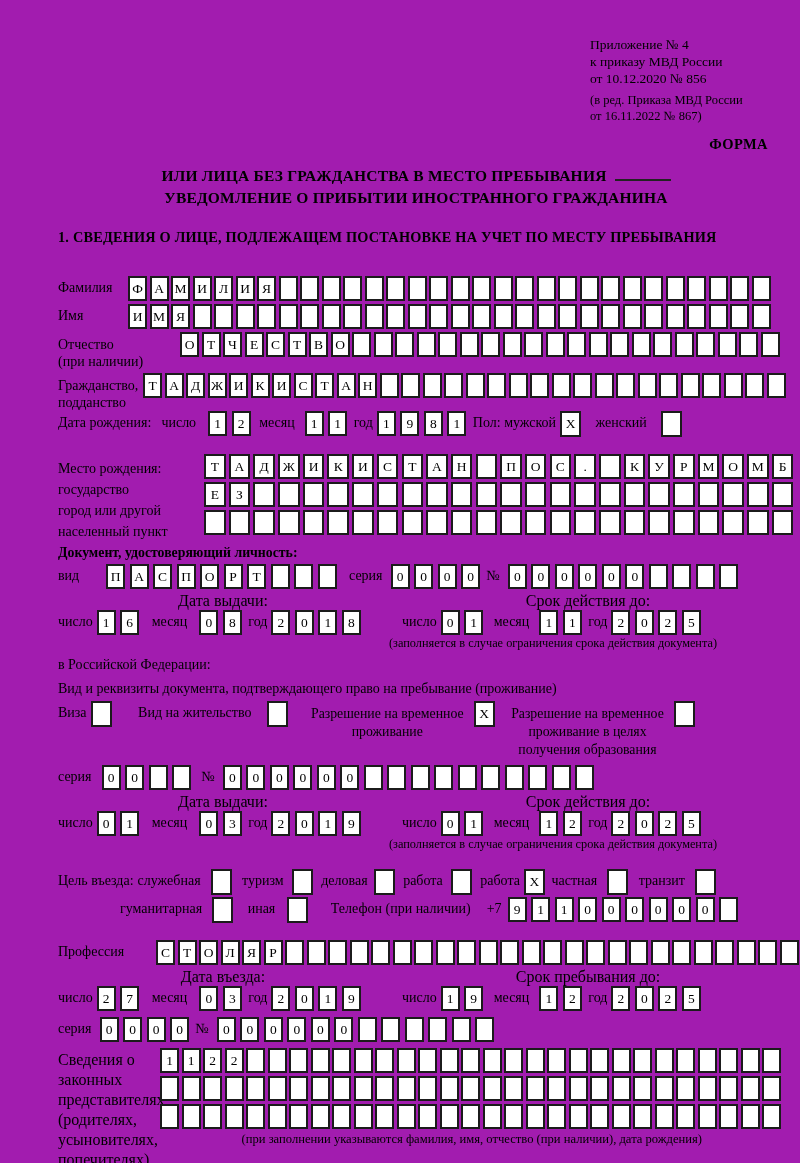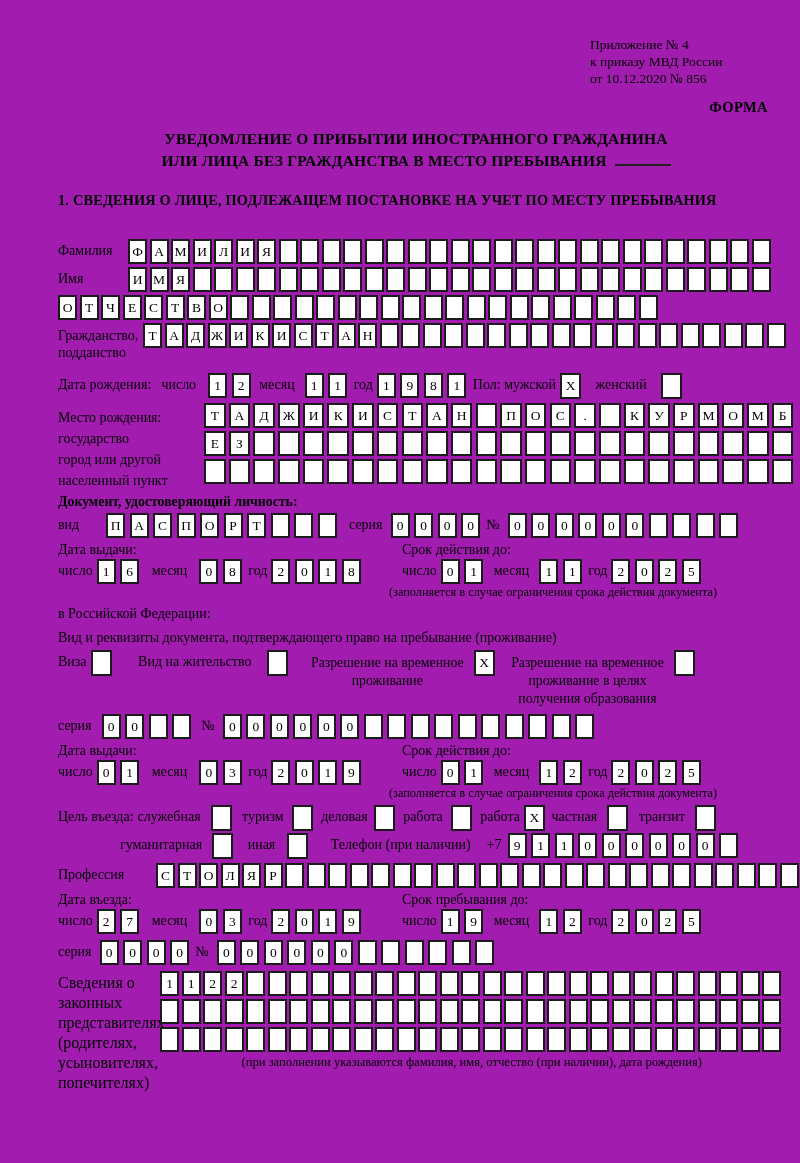--- a/index.html
+++ b/index.html
@@ -23,56 +23,60 @@
   .cell { flex:none; width:19px; height:25px; border:2px solid #1b1b1b; margin-right:2.5px;
           display:flex; align-items:center; justify-content:center; font-size:13.5px; background:#fff; }
   .wide .cell { width:21.5px; margin-right:3.2px; }
   .sp .cell { margin-right:4.5px; }
   .checkbox .cell { width:21px; height:26px; }
   .mb3 { margin-bottom:3px; }
 
   .w70{width:70px} .w122{width:122px} .w85{width:85px} .w48{width:48px} .w98{width:98px} .w190{width:196px}
   .ml2{margin-left:2px} .ml4{margin-left:4px} .ml6{margin-left:6px} .ml8{margin-left:8px} .ml10{margin-left:10px}
   .ml12{margin-left:12px} .ml14{margin-left:14px} .ml16{margin-left:16px} .ml20{margin-left:20px} .ml24{margin-left:24px}
-  .mt2{margin-top:2px} .mt3{margin-top:3px} .mt4{margin-top:4px} .mt6{margin-top:6px} .mt12{margin-top:12px} .mt22{margin-top:30px}
+  .mt2{margin-top:2px} .mt3{margin-top:3px} .mt4{margin-top:17px} .mt6{margin-top:6px} .mt12{} .mt22{margin-top:30px}
 
   .bp-labels { flex:none; width:146px; padding-top:4px; line-height:21px; }
   .center-heading { font-weight:bold; font-size:13.8px; margin-top:2px; line-height:18px; }
 
   .dpair { display:flex; justify-content:space-between; margin-top:3px; }
   .dhalf { display:flex; flex-direction:column; }
   .dhalf.lefth { width:330px; }
   .dhalf.righth { width:372px; }
-  .dheading { text-align:left; font-size:14px; line-height:17px; }
+  .dheading { text-align:center; font-size:16px; line-height:17px; }
   .dline { display:flex; align-items:flex-start; margin-top:1px; }
   .dnote { font-size:12.3px; line-height:15px; white-space:nowrap; margin-left:-70px; text-align:center; margin-top:1px; }
 
   .intro { line-height:20px; margin-top:4px; font-size:14px; }
   .optcol { flex:none; text-align:center; line-height:18px; padding-top:4px; font-size:13.8px; }
 
   .reps-labels { flex:none; width:102px; padding-top:2px; line-height:20px; font-size:16px; }
   .reps-right { display:flex; flex-direction:column; }
   .reps-note { font-size:12.6px; margin-top:3px; text-align:center; white-space:nowrap; }
 </style>
 </head>
 <body>
 
 <div class="page">
 
   <div class="appendix">
     <div>Приложение № 4</div>
     <div>к приказу МВД России</div>
     <div>от 10.12.2020 № 856</div>
+    <div class="rev">
+      <div>(в ред. Приказа МВД России</div>
+      <div>от 16.11.2022 № 867)</div>
+    </div>
   </div>
 
   <div class="form-label">ФОРМА</div>
 
   <div class="title">
+    <div><span>ИЛИ ЛИЦА БЕЗ ГРАЖДАНСТВА В МЕСТО ПРЕБЫВАНИЯ</span><span class="uline"></span></div>
     <div>УВЕДОМЛЕНИЕ О ПРИБЫТИИ ИНОСТРАННОГО ГРАЖДАНИНА</div>
-    <div><span>ИЛИ ЛИЦА БЕЗ ГРАЖДАНСТВА В МЕСТО ПРЕБЫВАНИЯ</span><span class="uline"></span></div>
   </div>
 
   <div class="sec-heading">1. СВЕДЕНИЯ О ЛИЦЕ, ПОДЛЕЖАЩЕМ ПОСТАНОВКЕ НА УЧЕТ ПО МЕСТУ ПРЕБЫВАНИЯ</div>
 
   <div class="frow mt22">
     <span class="lbl w70">Фамилия</span>
     <span class="cells">
         <span class="cell">Ф</span>
         <span class="cell">А</span>
         <span class="cell">М</span>
@@ -136,20 +140,24 @@
         <span class="cell"></span>
         <span class="cell"></span>
         <span class="cell"></span>
         <span class="cell"></span>
         <span class="cell"></span>
         <span class="cell"></span>
       </span>
   </div>
 
   <div class="frow mt3">
+    <div class="lblcol w122">
+      <div>Отчество</div>
+      <div>(при наличии)</div>
+    </div>
     <span class="cells">
         <span class="cell">О</span>
         <span class="cell">Т</span>
         <span class="cell">Ч</span>
         <span class="cell">Е</span>
         <span class="cell">С</span>
         <span class="cell">Т</span>
         <span class="cell">В</span>
         <span class="cell">О</span>
         <span class="cell"></span>

